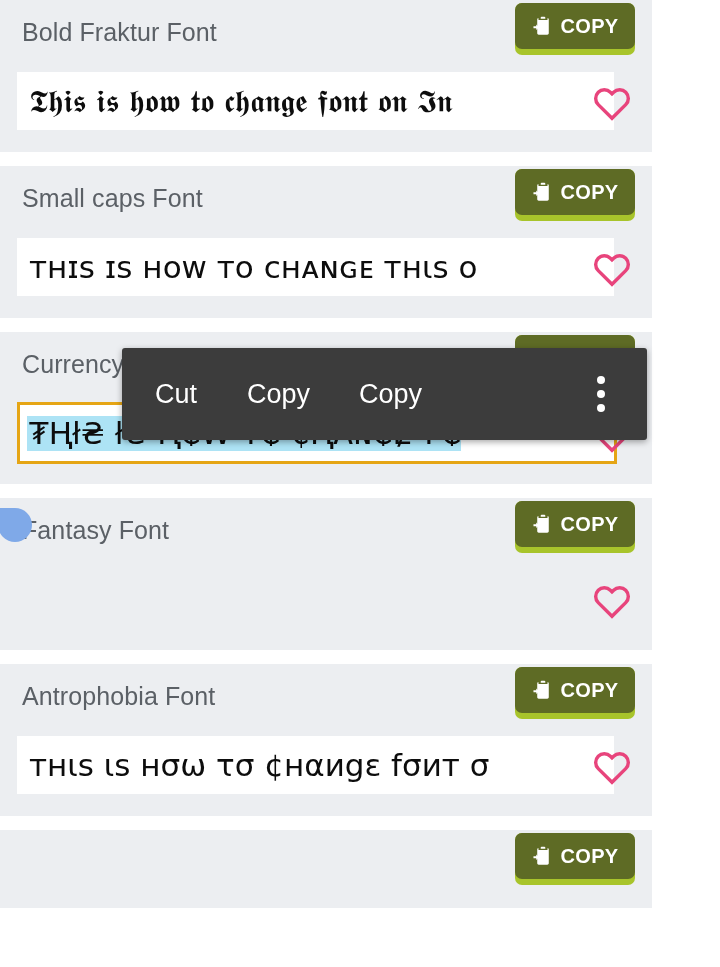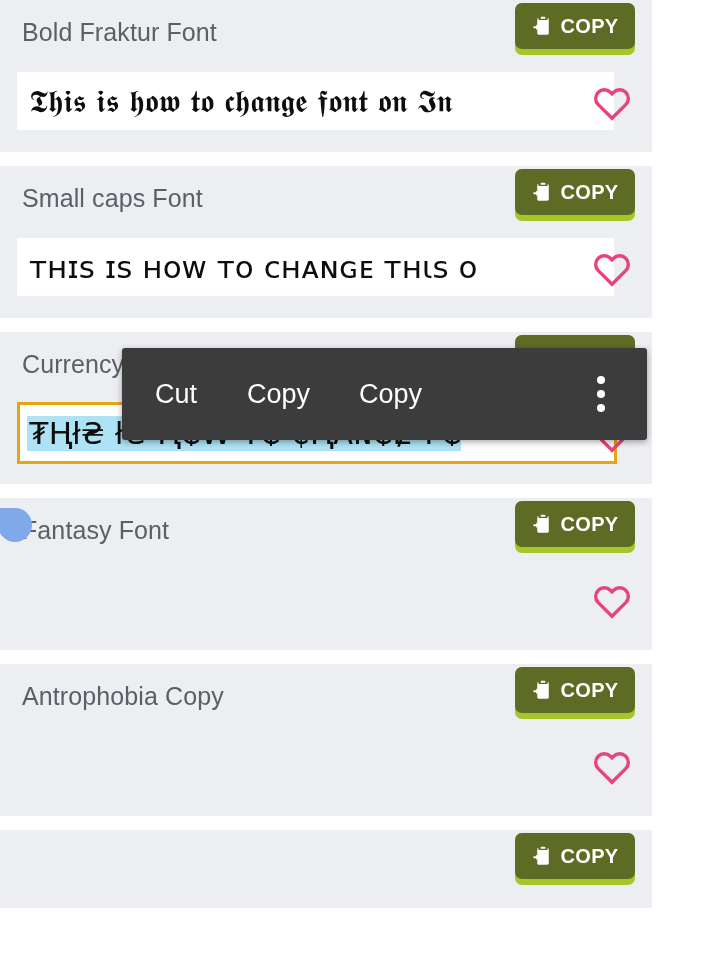--- a/index.html
+++ b/index.html
@@ -332,33 +332,36 @@
         </svg>
       </div>
     </div>
     <div class="card-foot"></div>
   </div>
 
   <div class="gap"></div>
 
   <div class="font-card">
     <div class="card-head">
-      <div class="card-label">Antrophobia Copy</div>
-      <button class="copy-btn">
-        <span class="cap">
-          <svg class="copy-icon" viewBox="0 0 24 24">
-            <path fill="#ffffff" d="M13.5 2h-3c-.6 0-1 .4-1 1v1h5V3c0-.6-.4-1-1-1z"></path>
-            <path fill="#ffffff" d="M17 3.2v1.3c0 .6-.5 1-1 1H8c-.6 0-1-.4-1-1V3.2C6.2 3.4 5.7 4 5.7 4.8V20c0 .9.7 1.6 1.6 1.6h9.4c.9 0 1.6-.7 1.6-1.6V4.8c0-.8-.5-1.4-1.3-1.6z"></path>
-            <path fill="#ffffff" d="M4.6 12.3h-3v2.1h3v1.9L8 13.3 4.6 10.3z"></path>
-          </svg>
-          <span class="copy-text">COPY</span>
-        </span>
-      </button>
-    </div>
-    <div class="text-row">
+      <div class="card-label">Antrophobia Font</div>
+      <button class="copy-btn">
+        <span class="cap">
+          <svg class="copy-icon" viewBox="0 0 24 24">
+            <path fill="#ffffff" d="M13.5 2h-3c-.6 0-1 .4-1 1v1h5V3c0-.6-.4-1-1-1z"></path>
+            <path fill="#ffffff" d="M17 3.2v1.3c0 .6-.5 1-1 1H8c-.6 0-1-.4-1-1V3.2C6.2 3.4 5.7 4 5.7 4.8V20c0 .9.7 1.6 1.6 1.6h9.4c.9 0 1.6-.7 1.6-1.6V4.8c0-.8-.5-1.4-1.3-1.6z"></path>
+            <path fill="#ffffff" d="M4.6 12.3h-3v2.1h3v1.9L8 13.3 4.6 10.3z"></path>
+          </svg>
+          <span class="copy-text">COPY</span>
+        </span>
+      </button>
+    </div>
+    <div class="text-row">
+      <div class="text-field">
+        <span class="sample">ᴛнιs ιs нσω τσ ¢нαиgε fσит σ</span>
+      </div>
       <div class="heart-wrap">
         <svg class="heart-icon" viewBox="0 0 24 22">
           <path d="M12 20.3 3.6 12C1.5 9.9 1.5 6.5 3.6 4.4a5.2 5.2 0 0 1 7.4 0l1 1 1-1a5.2 5.2 0 0 1 7.4 0c2.1 2.1 2.1 5.5 0 7.6L12 20.3z" fill="none" stroke="#e8447c" stroke-width="2.1"></path>
         </svg>
       </div>
     </div>
     <div class="card-foot"></div>
   </div>
 
   <div class="gap"></div>

